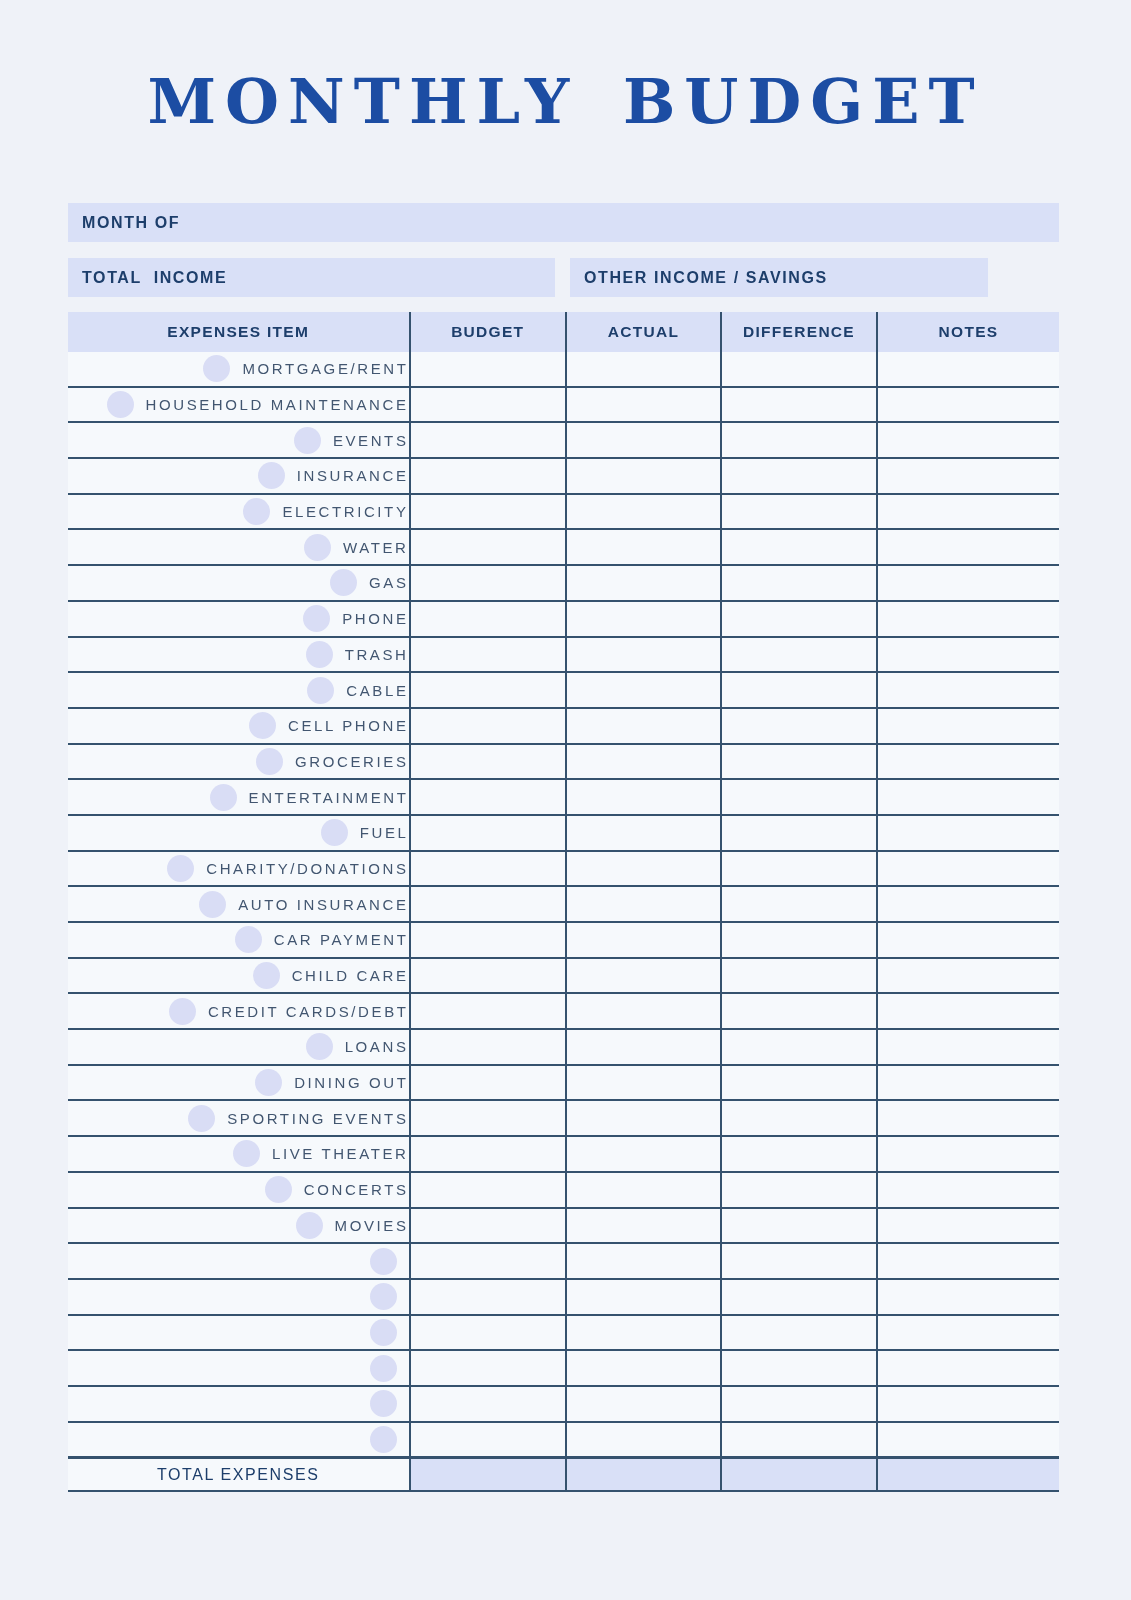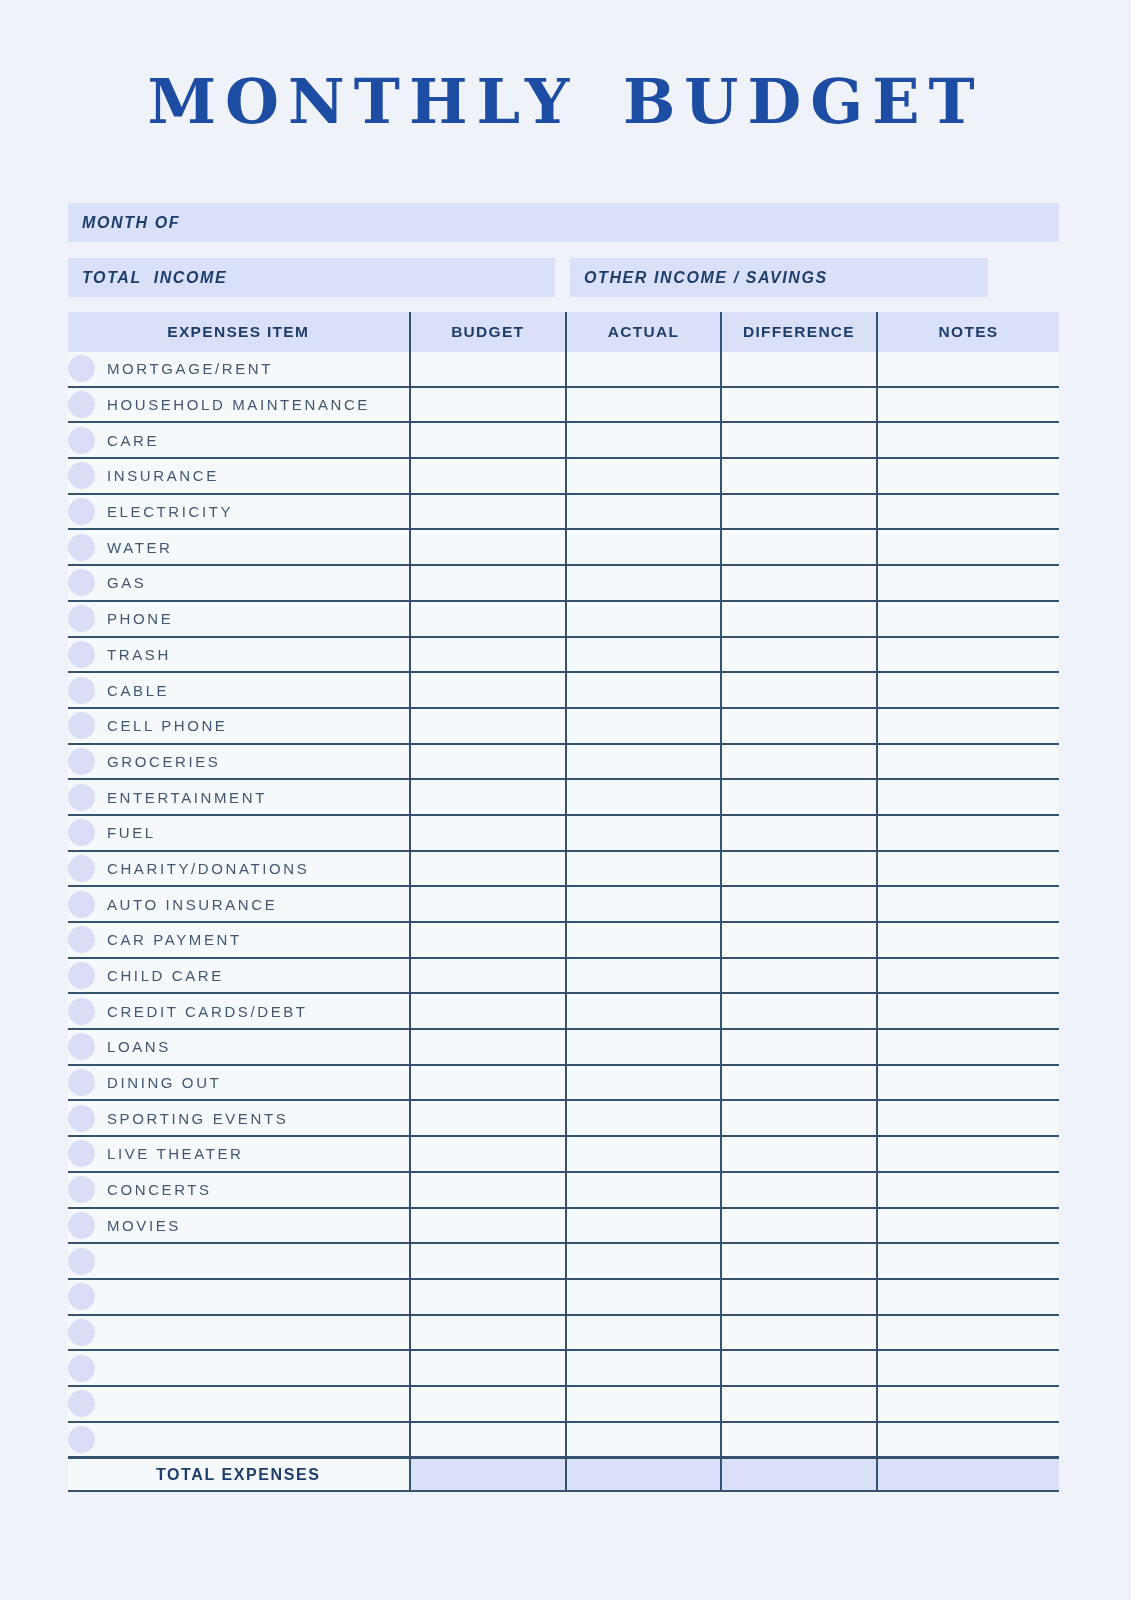--- a/index.html
+++ b/index.html
@@ -38,21 +38,20 @@
   .month-bar  { top: 203px; left: 68px; width: 991px; }
   .income-bar-left  { top: 258px; left: 68px;  width: 487px; }
   .income-bar-right { top: 258px; left: 570px; width: 418px; }
   .bar-label {
     padding-left: 14px;
     font-weight: bold;
     font-size: 16px;
     letter-spacing: 1.6px;
     color: var(--heading-color);
     white-space: pre;
-    font-style: italic;
   }
   .bar-input { flex: 1; height: 100%; }
 
   .budget-table {
     position: absolute;
     top: 312px; left: 68px;
     width: 991px;
   }
   .t-row {
     display: grid;
@@ -74,21 +73,21 @@
     min-width: 0;
   }
   .t-row .cell + .cell { border-left: 2px solid var(--line); }
   .h-cell {
     justify-content: center;
     font-weight: bold;
     font-size: 15.5px;
     letter-spacing: 1.3px;
     color: var(--heading-color);
   }
-  .c-item { padding-left: 0; }
+  .c-item { padding-left: 0; justify-content: flex-end; }
   .bullet {
     width: 27px; height: 27px;
     border-radius: 50%;
     background: var(--bullet);
     flex: 0 0 27px;
   }
   .item-label {
     margin-left: 12px;
     font-size: 15px;
     letter-spacing: 2.6px;
@@ -96,21 +95,21 @@
     white-space: nowrap;
   }
   .t-total {
     height: 34px;
     border-top: 1px solid var(--line);
   }
   .t-total .cell { background: var(--panel); }
   .t-total .c-total-label {
     background: var(--row-bg);
     justify-content: center;
-    font-weight: bold;
+    font-weight: normal;
     font-size: 16px;
     letter-spacing: 1.6px;
     color: var(--heading-color);
   }
 </style>
 </head>
 <body>
 
 <div class="page">
 
@@ -157,21 +156,21 @@
             <span class="item-label">HOUSEHOLD MAINTENANCE</span>
           </div>
           <div class="cell"></div>
           <div class="cell"></div>
           <div class="cell"></div>
           <div class="cell"></div>
         </div>
         <div class="t-row">
           <div class="cell c-item">
             <span class="bullet"></span>
-            <span class="item-label">CARE</span>
+            <span class="item-label">EVENTS</span>
           </div>
           <div class="cell"></div>
           <div class="cell"></div>
           <div class="cell"></div>
           <div class="cell"></div>
         </div>
         <div class="t-row">
           <div class="cell c-item">
             <span class="bullet"></span>
             <span class="item-label">INSURANCE</span>

